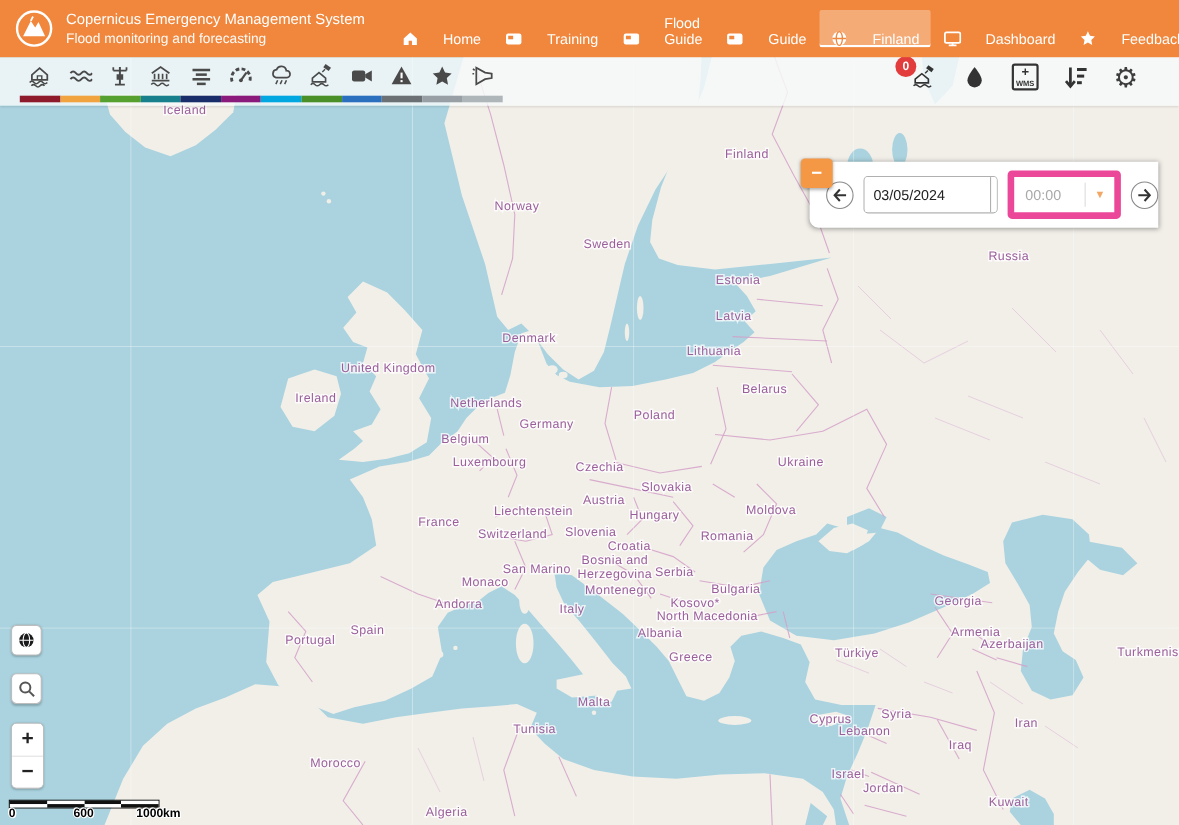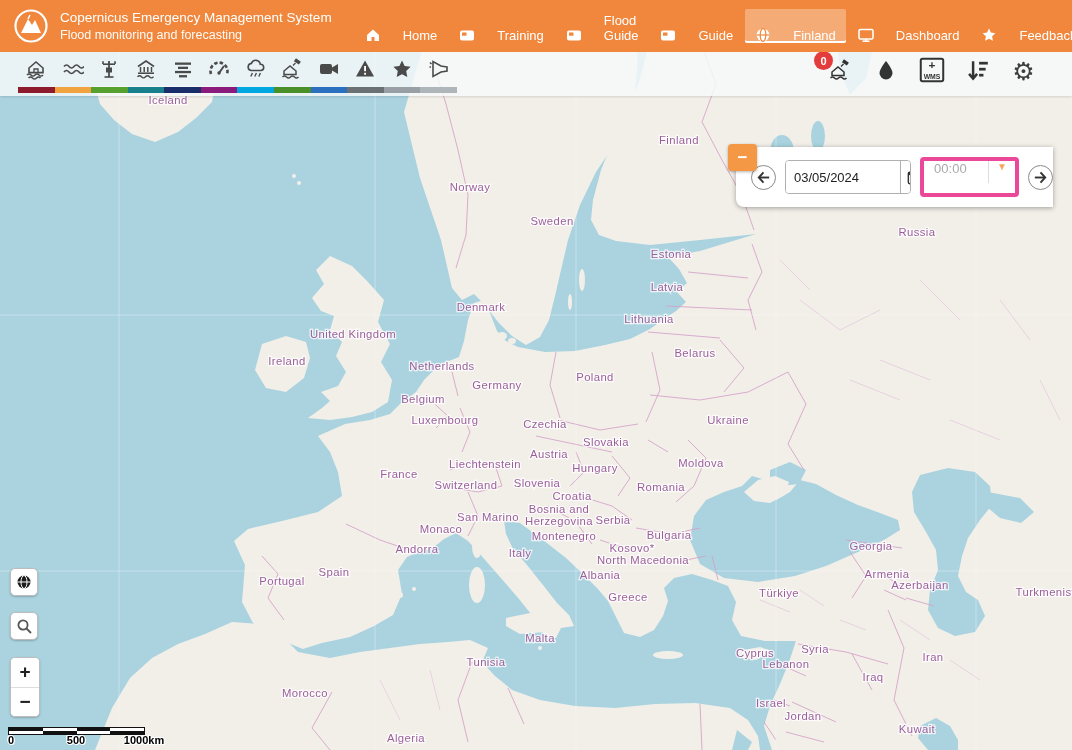--- a/index.html
+++ b/index.html
@@ -47,21 +47,21 @@
                 border:none;border-radius:4px;color:#fff;font-weight:700;font-size:17px;z-index:16;
                 box-shadow:0 1px 3px rgba(0,0,0,.3);cursor:pointer;line-height:24px;padding:0}
   .circle-btn{width:25px;height:25px;border-radius:50%;border:1px solid #8a8a8a;background:#fff;
               display:flex;align-items:center;justify-content:center;cursor:pointer;flex:0 0 auto;padding:0}
   .date-group{display:flex;height:32px;border:1px solid #b0b0b0;border-radius:4px;overflow:hidden;
               background:#fff;align-items:stretch}
   .date-input{width:98px;border:none;outline:none;padding:0 8px;font-size:13px;color:#222;
               font-family:"Liberation Sans",sans-serif}
   .cal-btn{width:30px;border:none;border-left:1px solid #b0b0b0;background:#fff;display:flex;
            align-items:center;justify-content:center;cursor:pointer}
-  .time-select{display:flex;height:32px;border:4px solid #ec4899;border-radius:4px;
+  .time-select{display:flex;align-items:center;height:32px;border:6px solid #ec4899;border-radius:4px;
                background:#fff;cursor:pointer}
   .time-value{padding:0 10px;color:#a9a9a9;font-size:13px;width:44px}
   .time-div{width:1px;height:22px;background:#ddd}
   .caret{color:#f2a765;padding:0 8px;font-size:10px}
 
   
   .ctl-btn{position:absolute;left:10px;width:28px;height:28px;background:#fff;border:1px solid #bdbdbd;
            border-radius:5px;box-shadow:0 1px 2px rgba(0,0,0,.22);display:flex;align-items:center;
            justify-content:center;cursor:pointer;z-index:10;padding:0}
   #globe-btn{top:568px}
@@ -569,14 +569,14 @@
   <span class="sb-cell sb-b"></span>
     <span class="sb-cell sb-w"></span>
   <span class="sb-cell sb-b"></span>
     <span class="sb-cell sb-w"></span>
   <span class="sb-cell sb-w"></span>
     <span class="sb-cell sb-b"></span>
   <span class="sb-cell sb-w"></span>
     <span class="sb-cell sb-b"></span>
 </div>
 <span class="scale-label" id="sl0">0</span>
-<span class="scale-label" id="sl1">500</span>
+<span class="scale-label" id="sl1">600</span>
 <span class="scale-label" id="sl2">1000km</span>
 
 </body></html>

